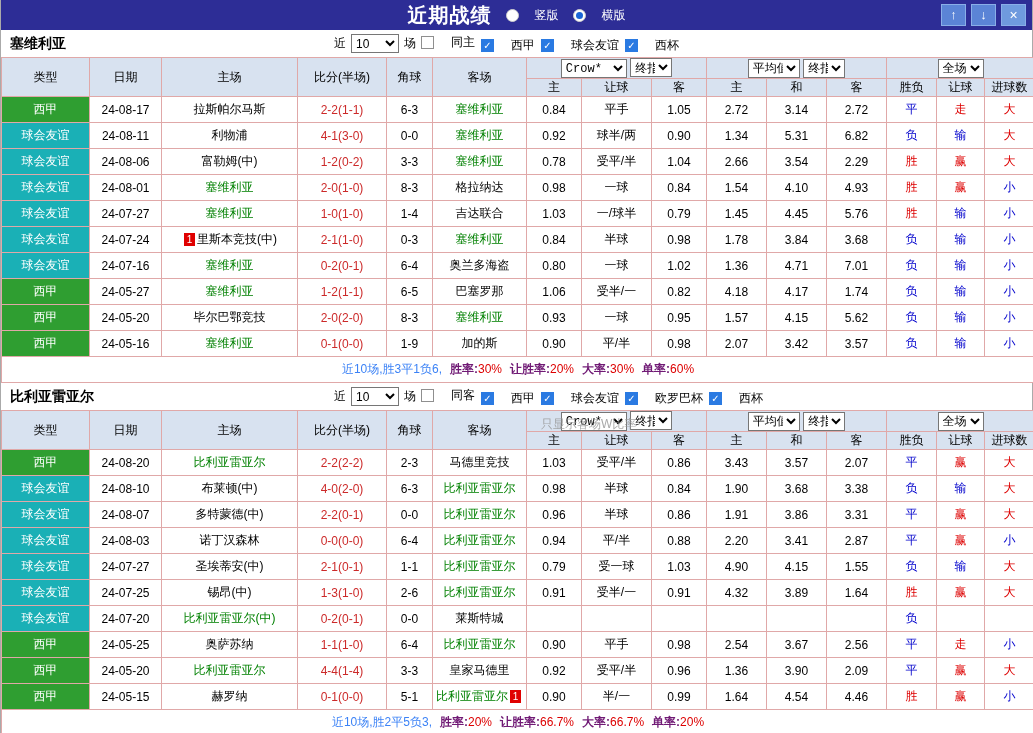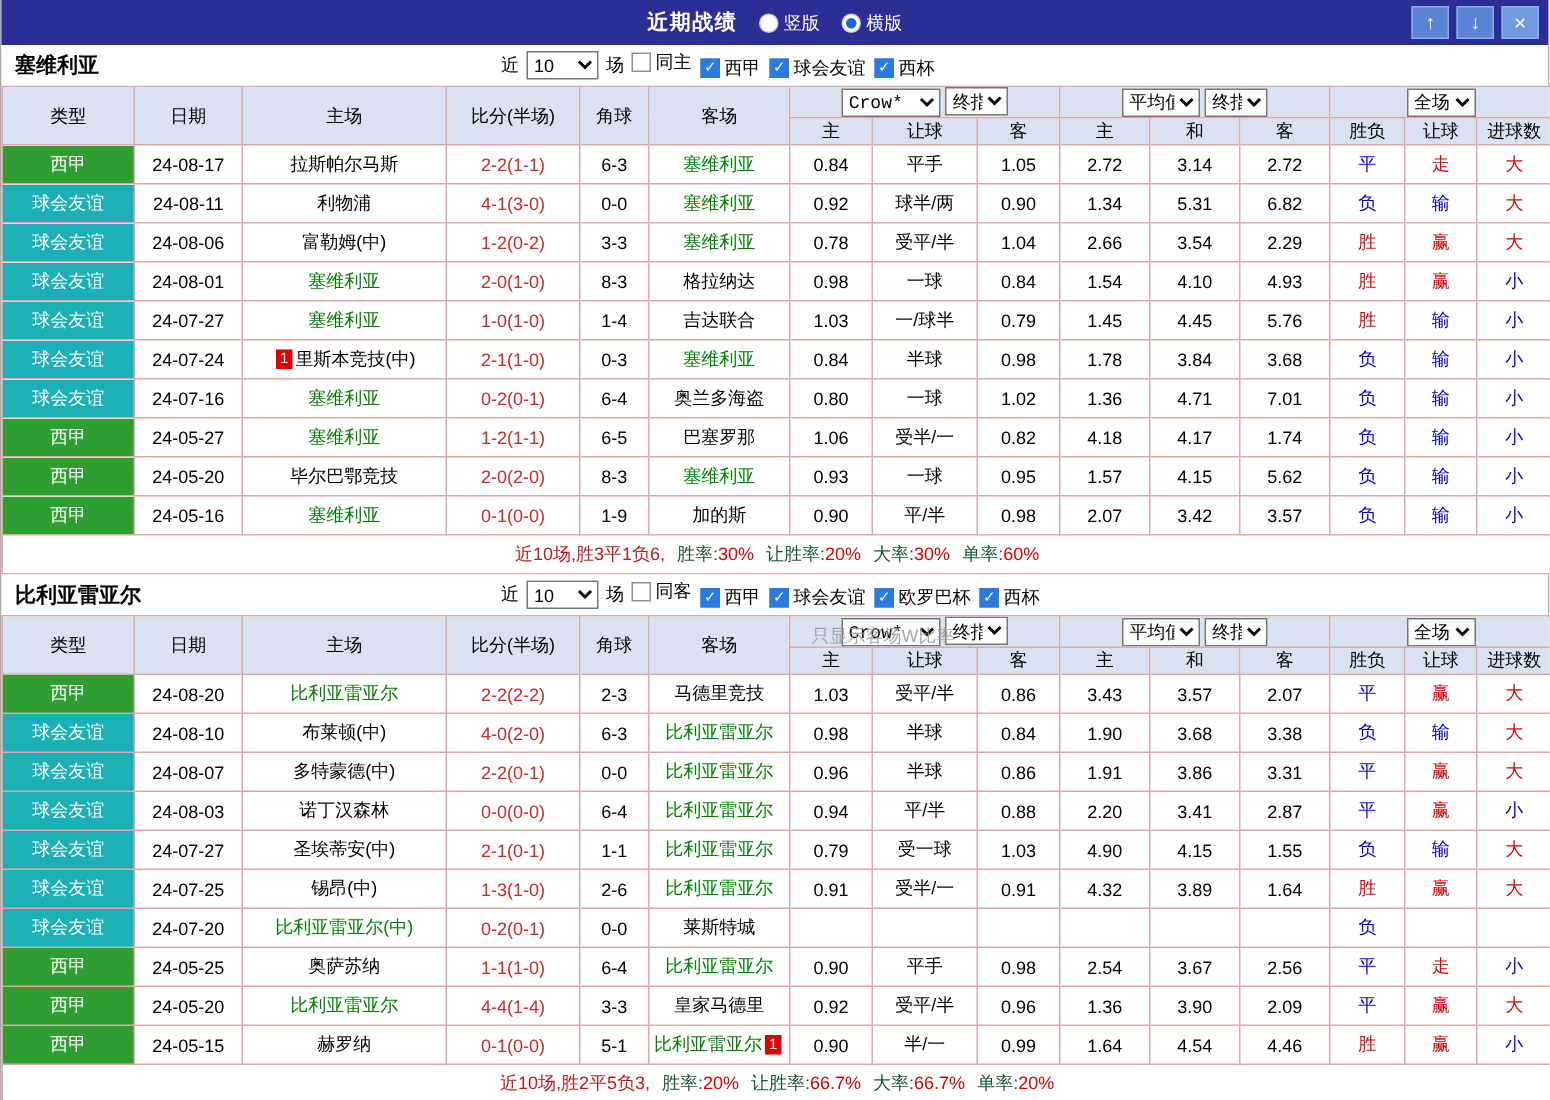--- a/index.html
+++ b/index.html
@@ -15,43 +15,43 @@
     height:30px; background:var(--c-titlebar,#2d2d96); color:#fff;
     display:flex; align-items:center; justify-content:flex-end;
     position:relative; padding-right:6px;
   }
   .tb-center {
     position:absolute; left:0; right:0; top:0; bottom:0;
     display:flex; align-items:center; justify-content:center; gap:14px;
     pointer-events:none;
   }
   .tb-center > * { pointer-events:auto; }
-  .tb-title { font-weight:bold; font-size:14px; letter-spacing:1px; }
-  .tb-radio { display:inline-flex; align-items:center; gap:4px; cursor:pointer; }
+  .tb-title { font-weight:bold; font-size:20px; letter-spacing:1px; }
+  .tb-radio { display:inline-flex; align-items:center; gap:16px; cursor:pointer; }
   .radio {
     width:13px; height:13px; border-radius:50%;
     background:#fff; border:1px solid #cfcfcf; display:inline-block; position:relative;
   }
   .radio.sel::after {
     content:""; position:absolute; left:2px; top:2px; right:2px; bottom:2px;
     border-radius:50%; background:#1b66d6;
   }
   .tb-btn {
     width:25px; height:22px; margin-left:5px; border:1px solid #89aee8;
     background:var(--c-button,#5b84d6); color:#fff; font-size:13px; line-height:20px;
     cursor:pointer; text-align:center; padding:0;
   }
   .tb-btn.close { background:#6f9ade; font-size:14px; }
 
   
   .section { position:relative; }
   .sec-head { height:27px; position:relative; display:flex; align-items:center; padding-left:9px; background:#fff; }
   .team { font-weight:bold; font-size:14px; }
   .filters { position:absolute; left:333px; top:0; height:100%; display:flex; align-items:center; gap:5px; }
-  .cbl { display:inline-flex; align-items:center; gap:3px; margin-right:6px; cursor:pointer; }
+  .cbl { display:inline-flex; align-items:center; gap:17px; margin-right:6px; cursor:pointer; }
   .cb {
     width:13px; height:13px; border:1px solid #8f8f8f; background:#fff;
     display:inline-flex; align-items:center; justify-content:center;
     font-size:10px; font-weight:bold; color:#fff;
   }
   .cb.on { background:#2a7ae2; border-color:#2a7ae2; }
   select { font-size:12px; height:19px; border:1px solid #767676; background:#fff; }
   .sel-games { width:48px; }
   .sel-book  { width:66px;font-family:Liberation Mono, monospace; }
   .sel-final { width:42px; }
@@ -75,22 +75,22 @@
   td.lg-t { background:var(--c-friendly,#1ab0b6); color:#fff; }
   td.score { color:var(--c-score,#cc2929); }
   .focus { color:var(--c-focus,#008000); }
   td.pos { color:var(--c-pos,#dd0000); }
   td.neg { color:var(--c-neg,#0000cc); }
   .badge {
     display:inline-block; background:#e00000; color:#fff;
     min-width:11px; height:13px; line-height:13px; font-size:10px;
     margin:0 2px; vertical-align:middle;
   }
-  .sprefix { color:#b91c1c; }
-  .slabel  { color:#14532d; margin-left:8px; }
+  .sprefix { color:#3b82f6; }
+  .slabel  { color:#701a75; margin-left:8px;font-weight:bold; }
   .sval    { color:var(--c-pos,#dd0000); }
 
   .watermark {
     position:absolute; left:540px; top:33px; color:#9a9a9a; opacity:.85;
     font-size:12px; pointer-events:none; z-index:2;
   }
 </style>
 </head>
 <body>
 

